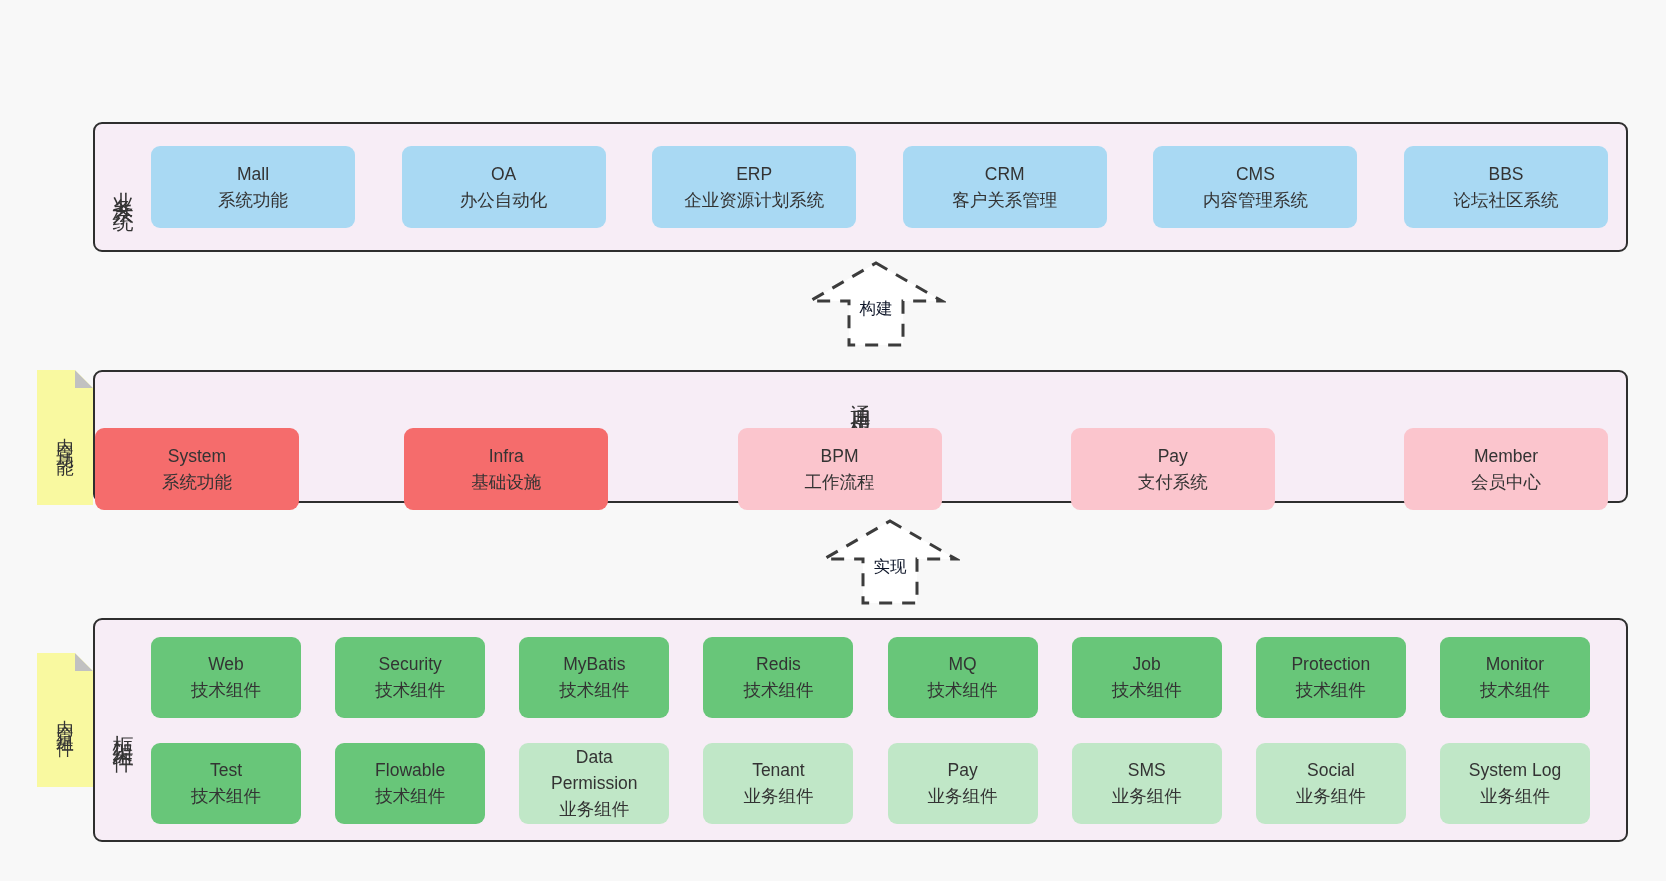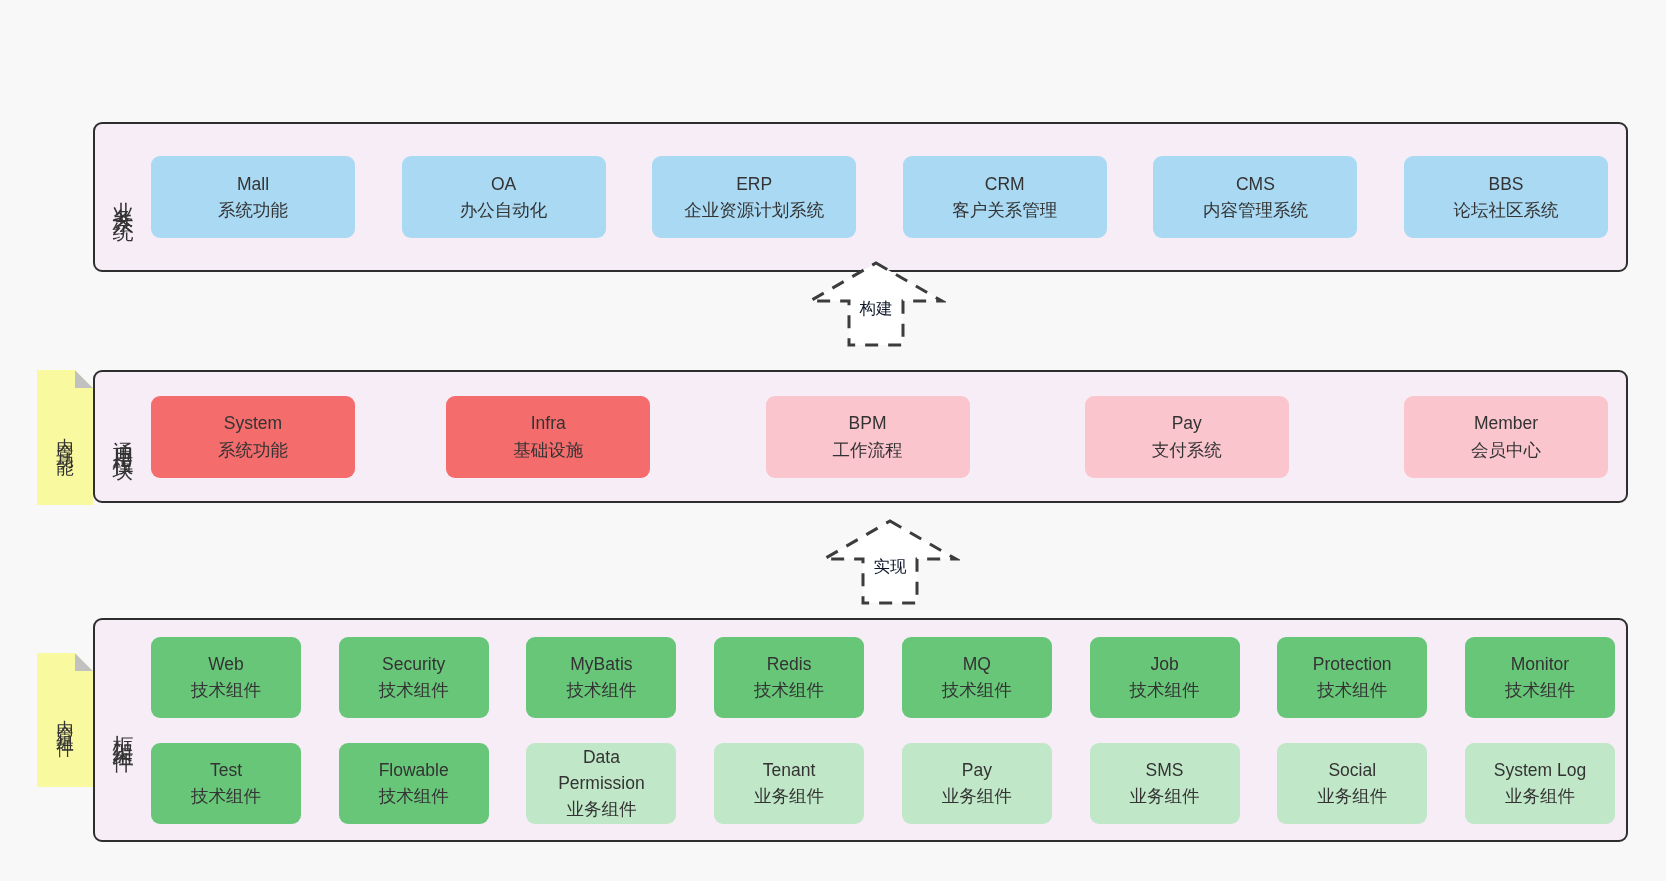--- a/index.html
+++ b/index.html
@@ -6,35 +6,35 @@
   .page {
     position:relative; width:1666px; height:881px; background:#f8f8f8;
     font-family:"Liberation Sans","DejaVu Sans",sans-serif; color:#333333; overflow:hidden;
   }
   
   .band {
     position:absolute; left:93px; width:1535px; box-sizing:border-box;
     background:#f7edf6; border:2px solid #2e2e2e; border-radius:9px;
     display:flex; align-items:stretch;
   }
-  .band1 { top:122px; height:150px; }
-  .band2 { top:370px; height:133px; }
+  .band1 { top:122px; height:130px; }
+  .band2 { top:370px; height:133px;flex-direction:column; }
   .band3 { top:618px; height:224px; }
   .band-label {
     flex:0 0 56px; display:flex; align-items:center; justify-content:center;
     writing-mode:vertical-rl; text-orientation:upright;
     font-size:21px; letter-spacing:6px; color:#333;
   }
   .band-boxes {
     flex:1; display:flex; align-items:center; justify-content:space-between;
     padding-right:18px;
   }
   .band3-rows {
     flex:1; display:flex; flex-direction:column; justify-content:center;
-    gap:25px; padding-right:11px;
+    gap:25px; padding-right:36px;
   }
   .brow { display:flex; justify-content:space-between; }
   
   .box {
     border-radius:9px; display:flex; flex-direction:column; align-items:center;
     justify-content:center; text-align:center; font-size:17.5px; line-height:1.5;
     color:#333; box-sizing:border-box;
   }
   .band1 .box, .band2 .box { width:204px; height:82px; }
   .band3 .box { width:150px; height:81px; padding:0 13px; }

